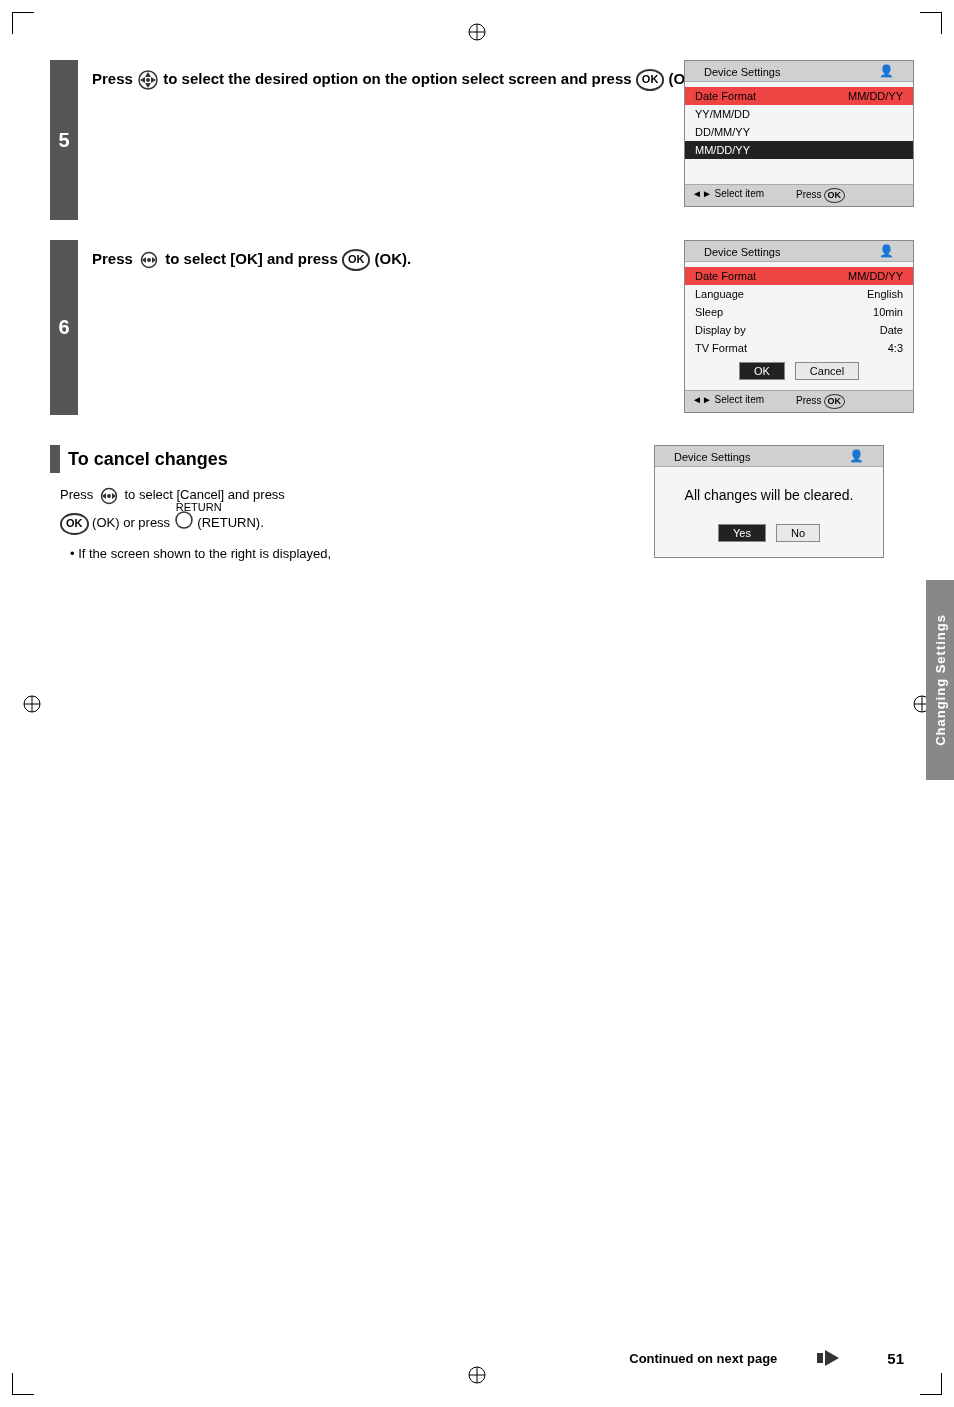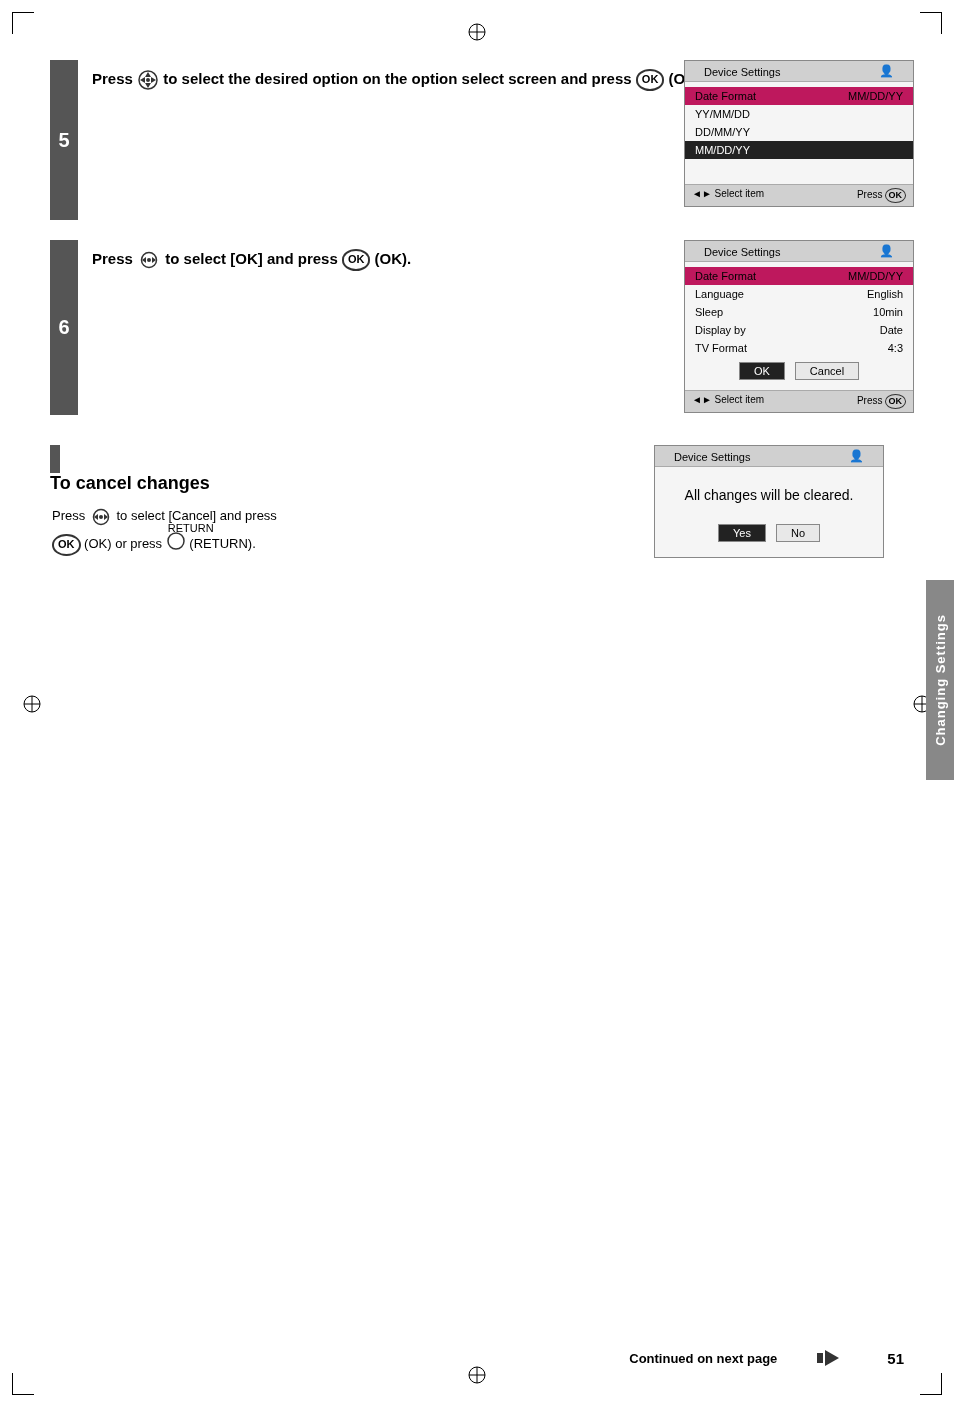--- a/index.html
+++ b/index.html
@@ -128,30 +128,30 @@
       display: flex;
       justify-content: space-between;
       padding: 3px 10px;
       font-size: 11px;
     }
     .device-screen-row.selected {
       background: #222;
       color: #fff;
     }
     .device-screen-row.highlight {
-      background: #be185d;
+      background: #ef4444;
       text-align: right;
     }
     .device-screen-footer {
       background: #d0d0d0;
       padding: 3px 7px;
       font-size: 10px;
       display: flex;
-      justify-content: space-between;
       border-top: 1px solid #aaa;
+      gap: 32px;
     }
     .device-screen-btn-row {
       display: flex;
       justify-content: center;
       gap: 10px;
       padding: 5px 0;
     }
     .device-screen-btn {
       border: 1px solid #888;
       padding: 2px 14px;
@@ -168,37 +168,37 @@
       color: #555;
     }
 
     
     .cancel-section {
       margin-top: 20px;
       margin-left: 0;
     }
     .cancel-header {
       display: flex;
+      align-items: center;
       margin-bottom: 10px;
-      flex-direction: column;
     }
     .cancel-bar {
       width: 10px;
       height: 28px;
       background: #555;
       margin-right: 8px;
     }
     .cancel-title {
       font-size: 18px;
       font-weight: bold;
     }
     .cancel-body {
       font-size: 13px;
       line-height: 1.8;
-      margin-left: 2px;
+      margin-left: 10px;
     }
     .cancel-body p {
       margin-bottom: 4px;
     }
     .bullet-point {
       margin-left: 10px;
       text-indent: -10px;
     }
 
     
@@ -435,20 +435,23 @@
         <span class="ok-box">OK</span>
         (OK) or press
         <span class="return-wrap">
           <span class="return-label" style="font-size:11px; position:absolute; top:-12px; left:2px; white-space:nowrap;">RETURN</span>
           <svg width="20" height="20" viewBox="0 0 20 20">
               <circle cx="10" cy="10" r="8" fill="none" stroke="#333" stroke-width="1.5"></circle>
             </svg>
         </span>
         (RETURN).
       </p>
+      <p class="bullet-point" style="margin-left:10px; text-indent:0;">
+        • If the screen shown to the right is displayed,
+      </p>
     </div>
 
     <div class="device-screen" style="position:absolute; right:30px; top:0; width:230px;">
       <div class="device-screen-header">
         <span>Device Settings</span>
         <span class="screen-icon">👤</span>
       </div>
       <div class="device-screen-body" style="padding:20px 10px 10px;">
         <p style="text-align:center; font-size:14px; margin-bottom:16px;">All changes will be cleared.</p>
         <div class="device-screen-btn-row">

